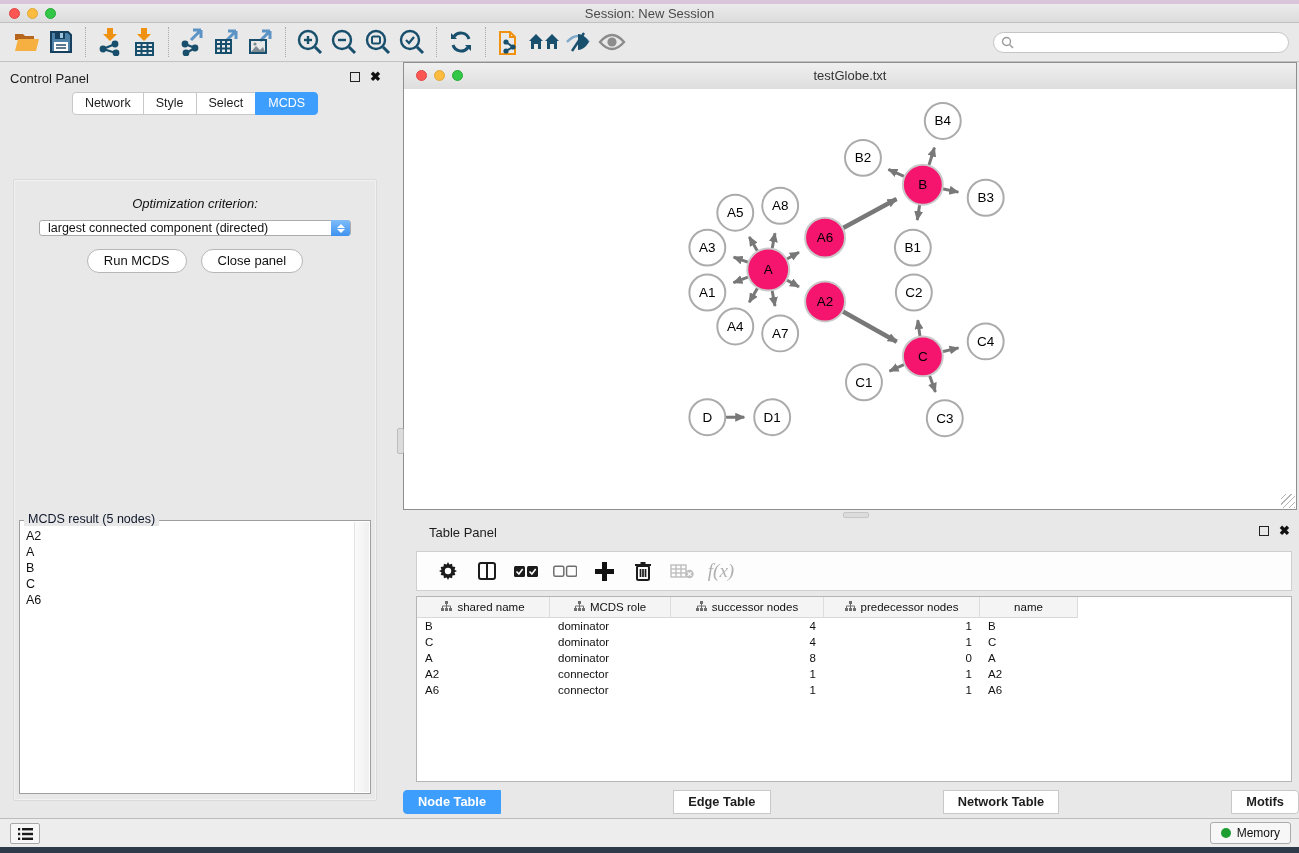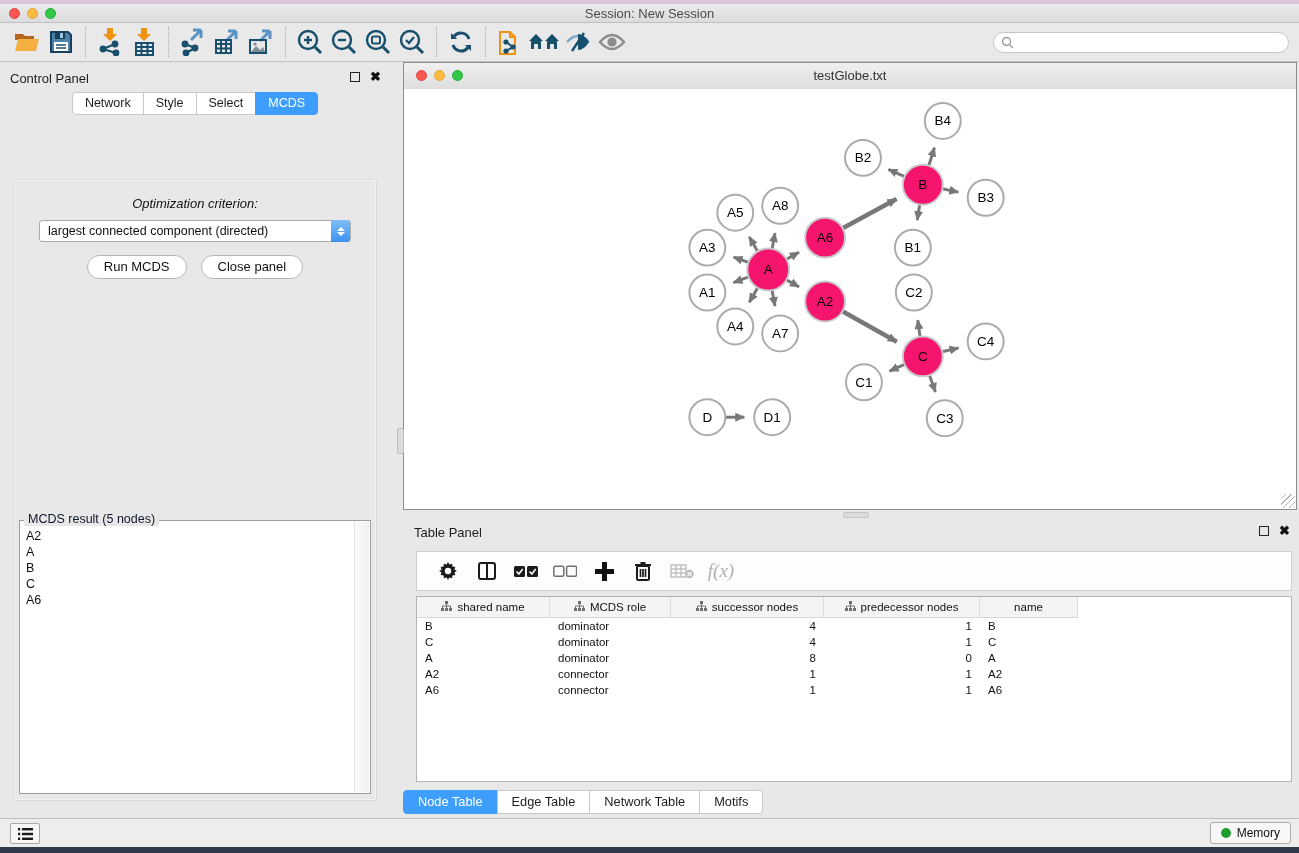--- a/index.html
+++ b/index.html
@@ -41,23 +41,23 @@
   .seg-tabs { display:flex; justify-content:center; }
   .seg-tab { background:#fff; border:1px solid #C8C8C8; padding:3px 12px 4px; font-size:12.5px;
     color:#1d1d1d; margin-left:-1px; }
   .seg-tab:first-child { border-radius:4px 0 0 4px; margin-left:0; }
   .seg-tab:last-child { border-radius:0 4px 4px 0; }
   .seg-tab.active { background:#3E9EFD; border-color:#3E9EFD; color:#fff; }
 
   .cp-inner { position:absolute; left:13px; right:13px; top:117px; bottom:17px; background:#E8E8E8;
     border:1px solid #DADADA; box-shadow:inset 0 0 0 1px #F2F2F2; border-radius:2px; }
   .opt-label { text-align:center; margin-top:16px; font-size:13px; color:#111;font-style:italic; }
-  .cp-select { position:relative; width:312px; height:22px; margin:9px auto 0; background:#fff;
+  .cp-select { position:relative; width:312px; height:16px; margin:9px auto 0; background:#fff;
     border:1px solid #ABABAB; border-radius:3px; font-size:12.5px; color:#111;
-    display:flex; align-items:center; padding-left:8px; }
+    display:flex; padding-left:8px; }
   .cp-select .stepper { position:absolute; right:0; top:-1px; bottom:-1px; width:19px; border-radius:0 3px 3px 0;
     background:linear-gradient(#7FBCFA,#3E92F0); display:flex; flex-direction:column;
     align-items:center; justify-content:center; gap:1px; }
   .chev { width:0; height:0; border-left:4px solid transparent; border-right:4px solid transparent; }
   .chev.up { border-bottom:4px solid #fff; }
   .chev.down { border-top:4px solid #fff; }
   .cp-buttons { display:flex; justify-content:center; gap:14px; margin-top:13px; }
   .cp-btn { background:#fff; border:1px solid #B6B6B6; border-radius:12px; padding:3px 16px 4px;
     font-size:13px; color:#111; }
 
@@ -82,35 +82,35 @@
   .resize-grip { position:absolute; right:1px; bottom:1px; width:14px; height:14px;
     background:repeating-linear-gradient(135deg, transparent, transparent 3px, #B5B5B5 3px, #B5B5B5 4px); }
   .divider-handle-v { position:absolute; left:397px; top:428px; width:7px; height:26px;
     background:#DCDCDC; border:1px solid #BDBDBD; border-radius:2px; }
   .divider-handle-h { position:absolute; left:843px; top:512px; width:26px; height:6px;
     background:#DCDCDC; border:1px solid #C6C6C6; border-radius:2px; }
 
   
   .table-panel { position:absolute; left:403px; top:518px; right:0; height:300px; background:#E8E8E8; }
   .tp-header { position:relative; height:28px; }
-  .tp-header .ph-title { position:absolute; left:11px; top:7px; font-size:13px; color:#1d1d1d; }
+  .tp-header .ph-title { position:absolute; left:26px; top:7px; font-size:13px; color:#1d1d1d; }
   .tp-toolbar { position:absolute; left:13px; right:7px; top:33px; height:40px; background:#FDFDFD;
     border:1px solid #CFCFCF; display:flex; align-items:center; gap:9px; padding-left:16px; }
   .tt-icon { width:30px; height:28px; display:flex; align-items:center; justify-content:center; }
   .fx-label { font-family:"Liberation Serif", serif; font-style:italic; font-size:19px; color:#AFAFAF; }
 
   .tbl { position:absolute; left:13px; right:7px; top:78px; height:186px; background:#fff;
     border:1px solid #B5B5B5; overflow:hidden; font-size:11.5px; color:#111; }
   .tbl-head { display:flex; height:21px; }
   .tbl-th { background:#F4F4F4; border-right:1px solid #DCDCDC; border-bottom:1px solid #D8D8D8;
     display:flex; align-items:center; justify-content:center; gap:5px; font-size:11.5px; }
   .tbl-row { display:flex; height:16px; align-items:center; }
   .tbl-td { padding:0 8px; white-space:nowrap; overflow:hidden; }
 
-  .tp-tabs { position:absolute; left:0; right:0; top:272px; display:flex; justify-content:flex-start; }
+  .tp-tabs { position:absolute; left:0; right:0; top:272px; display:flex; justify-content:space-between;font-weight:bold; }
   .tp-tabs .seg-tab { padding:3px 14px 4px; font-size:12.8px; }
 
   
   .status-bar { position:absolute; left:0; top:818px; width:100%; height:29px; background:#EDEDED;
     border-top:1px solid #BDBDBD; }
   .list-btn { position:absolute; left:10px; top:4px; width:30px; height:21px; background:#F7F7F7;
     border:1px solid #A9A9A9; border-radius:2px; display:flex; align-items:center; justify-content:center; }
   .memory-btn { position:absolute; right:8px; top:3px; height:22px; background:#F7F7F7;
     border:1px solid #ABABAB; border-radius:3px; display:flex; align-items:center; gap:6px;
     padding:0 10px; font-size:12px; color:#111; }

